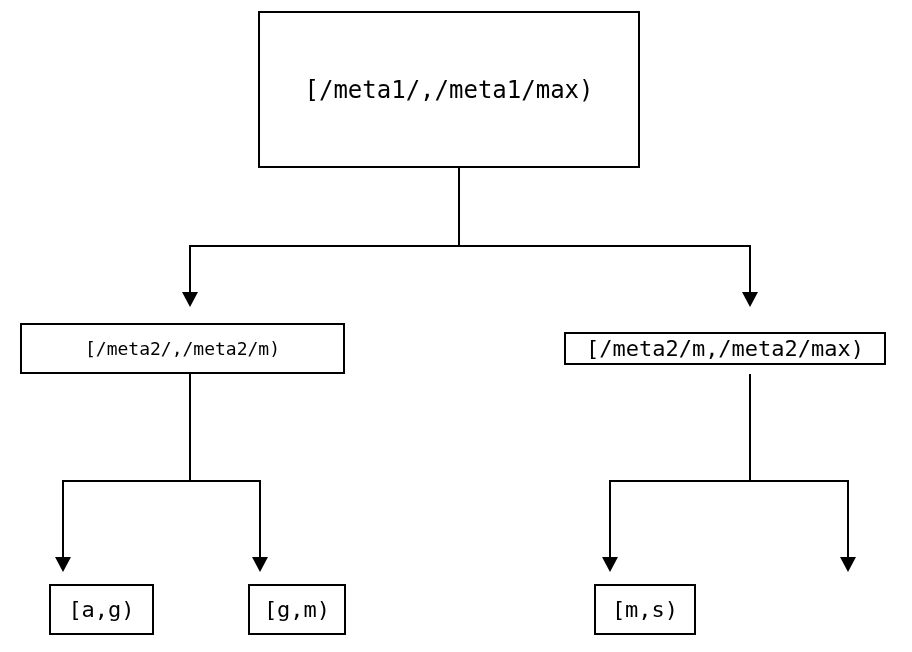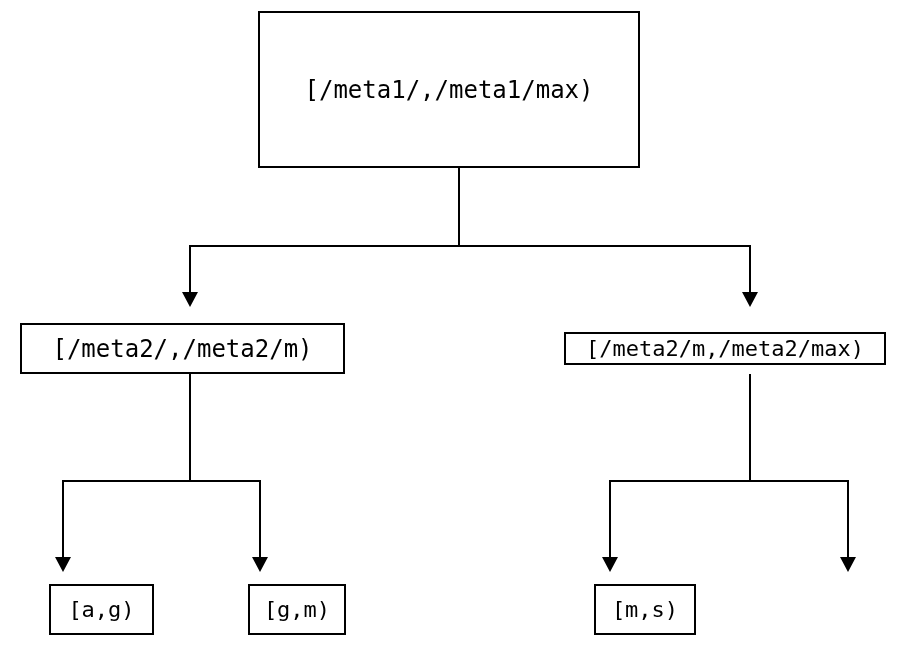--- a/index.html
+++ b/index.html
@@ -44,21 +44,21 @@
     top: 11px;
     width: 382px;
     height: 157px;
     font-size: 24px;
   }
   .node-mid-left {
     left: 20px;
     top: 323px;
     width: 325px;
     height: 51px;
-    font-size: 24px;
+    font-size: 18px;
   }
   .node-mid-right {
     left: 564px;
     top: 323px;
     width: 322px;
     height: 33px;
     font-size: 22px;
     margin-top: 9px;
   }
   .node-leaf {

